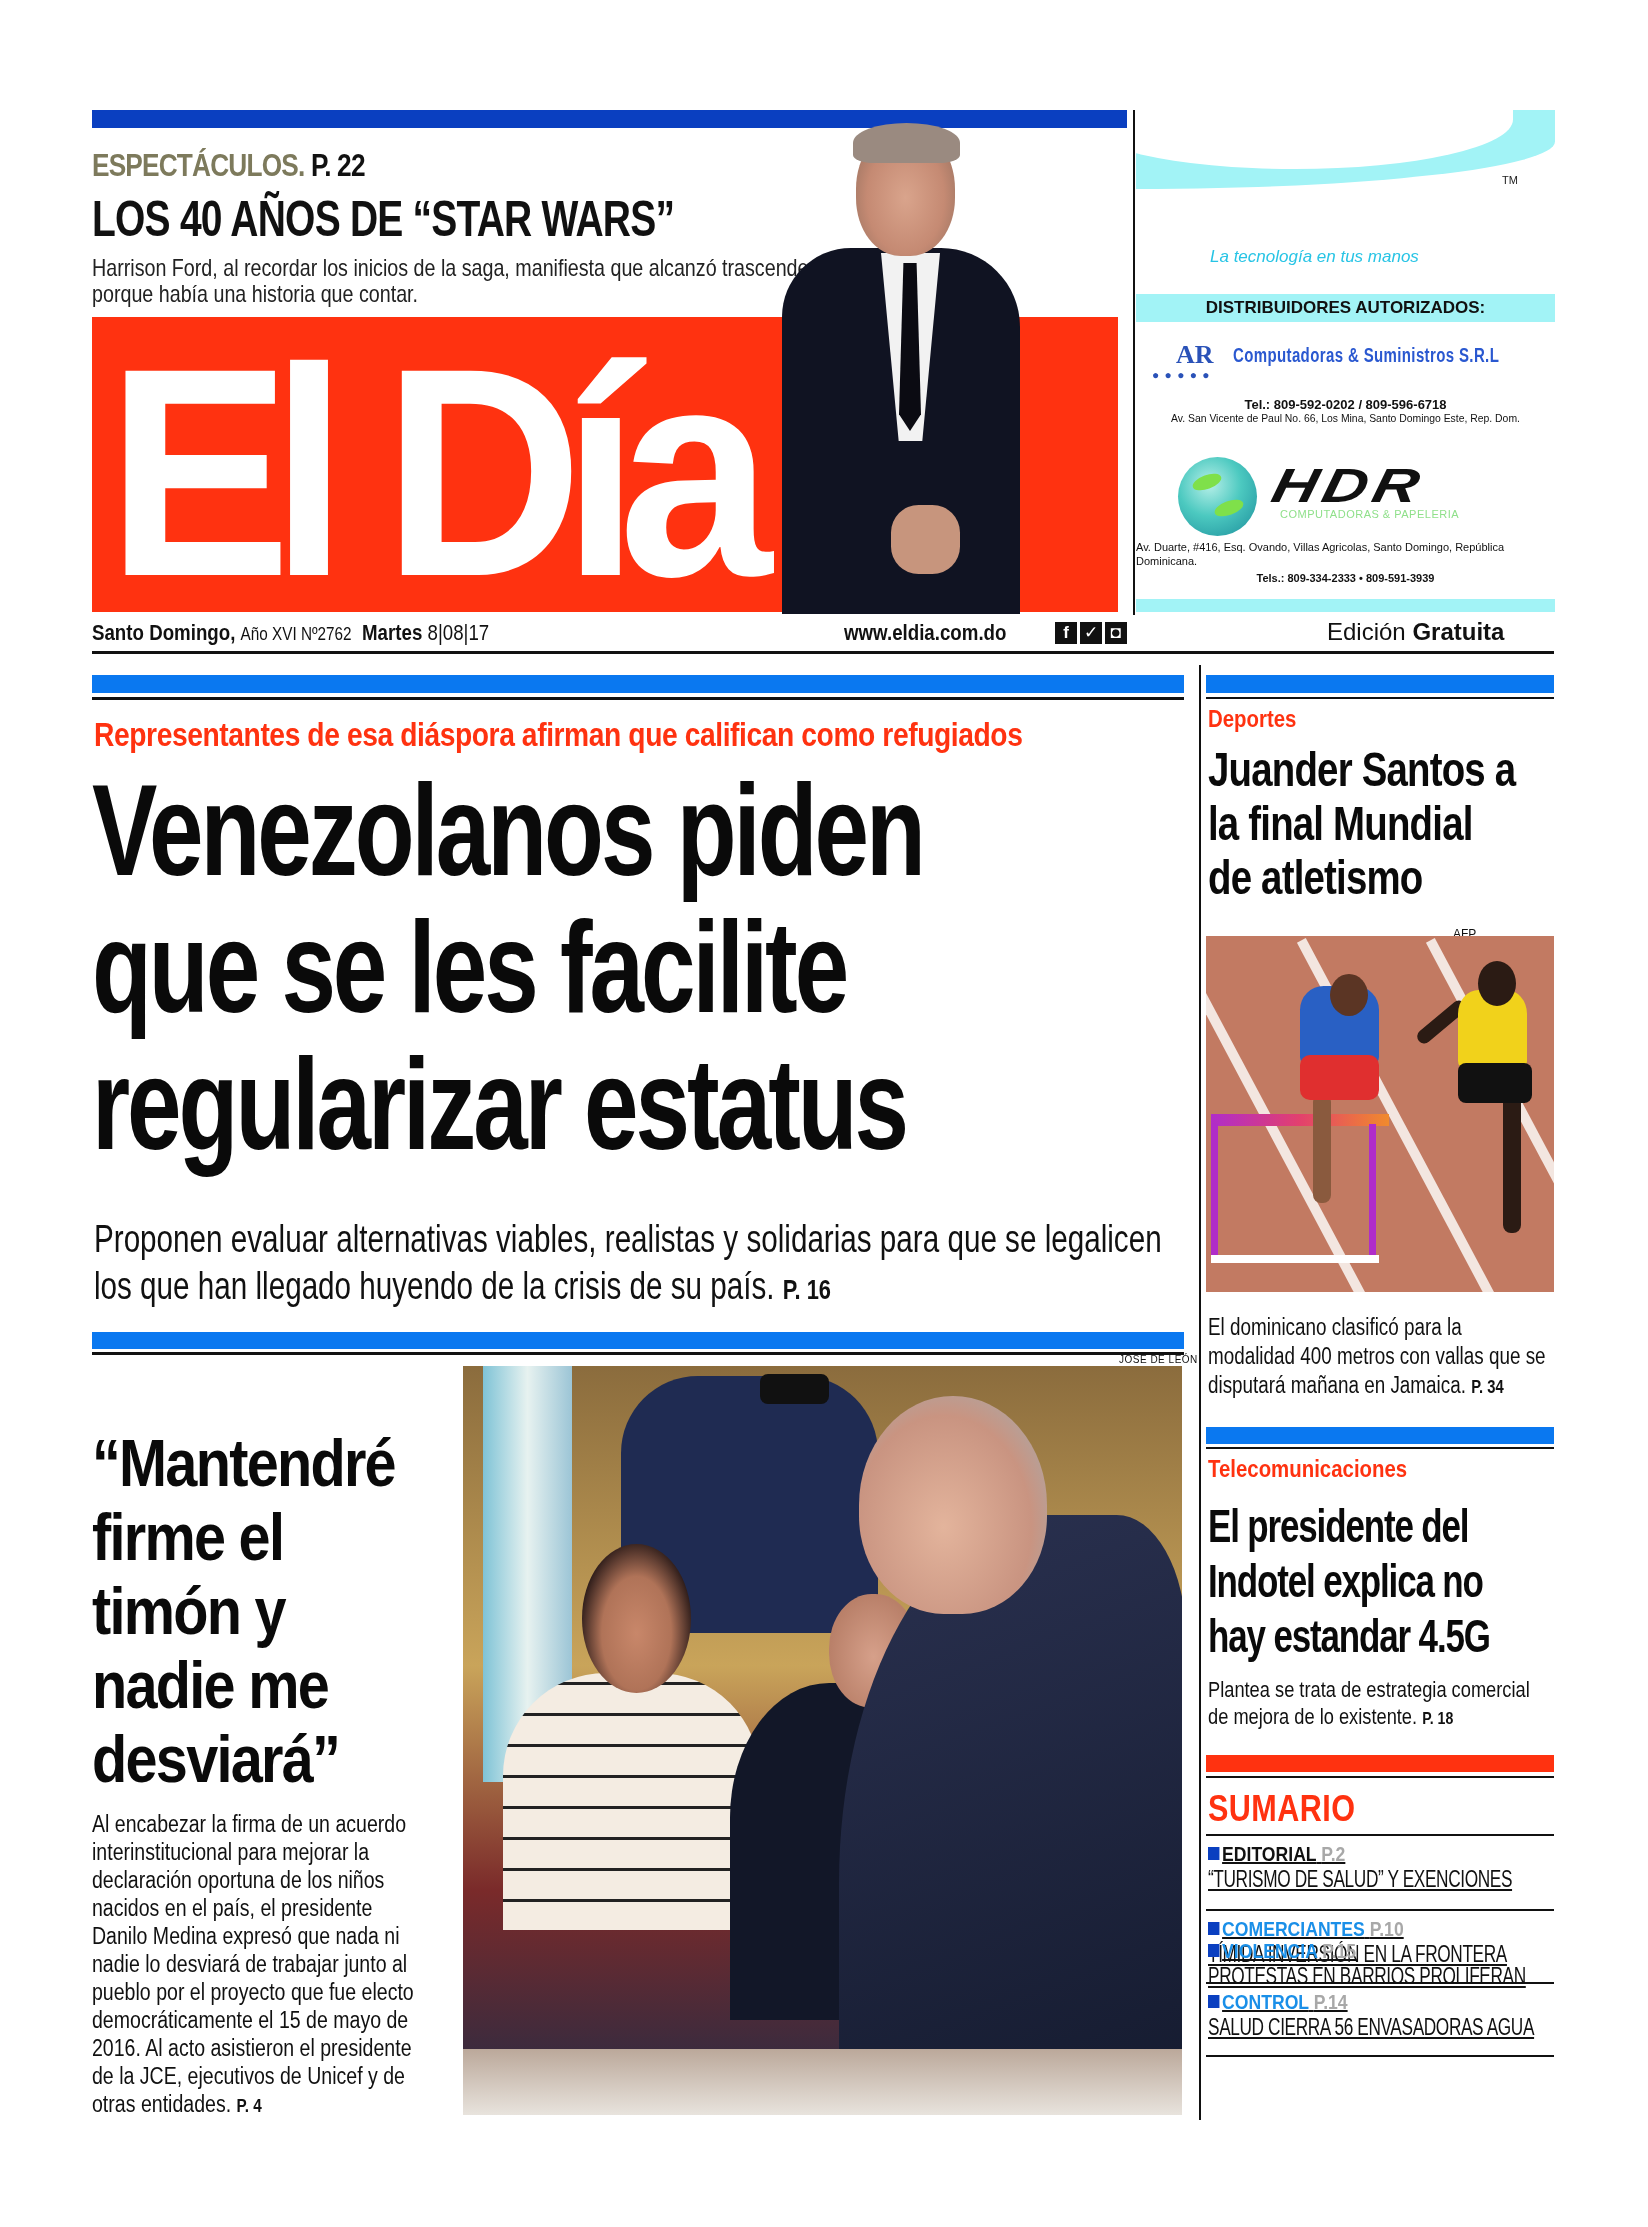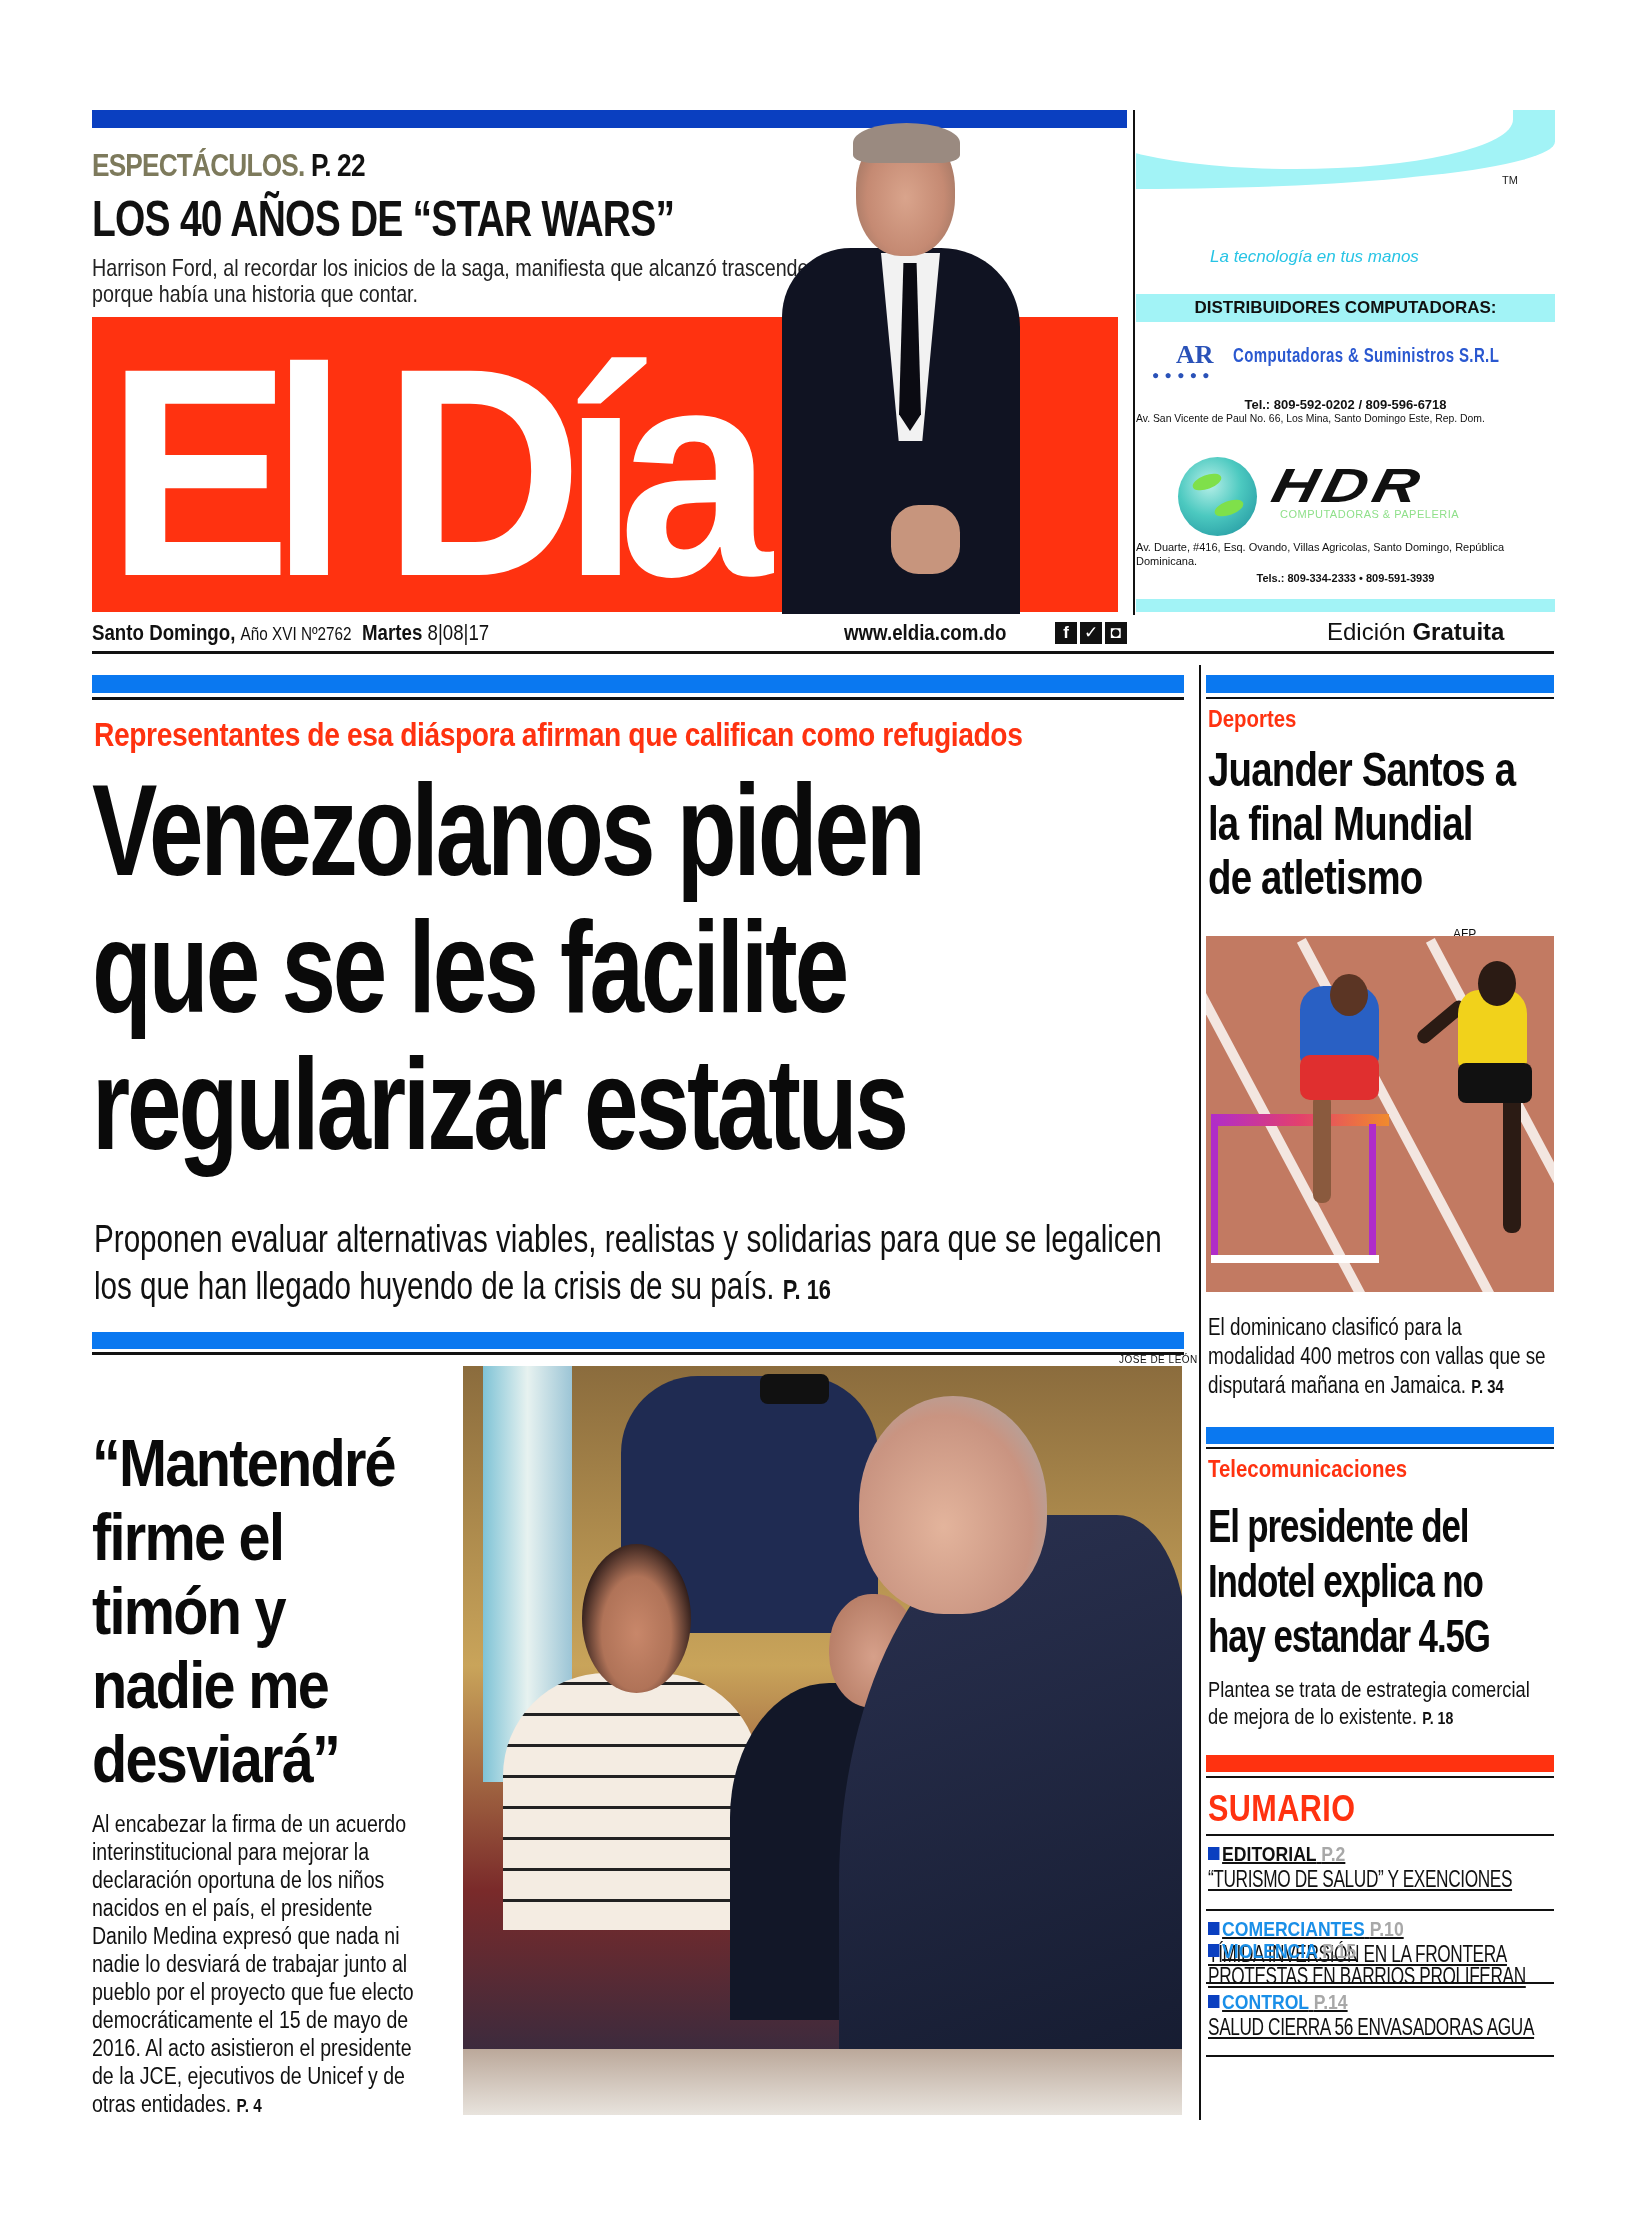--- a/index.html
+++ b/index.html
@@ -36,21 +36,21 @@
   #hanikehs { left: 30px; top: 62px; font-size: 63px; font-weight: bold; color: #111; letter-spacing: 1px; }
   #hanikehs-tm { left: 366px; top: 64px; font-size: 11px; color: #222; }
   #hanikehs-tag { left: 74px; top: 137px; font-size: 17px; font-style: italic; color: #27c4e5; }
   #dist-bar { left: 0; top: 184px; width: 419px; height: 28px; background: #a2f3f6; }
   #dist-label { left: 0; top: 188px; width: 419px; text-align: center; font-size: 17px; font-weight: bold; color: #111; }
   #ar-logo { left: 10px; top: 230px; width: 84px; height: 40px; }
   #ar-logo .t { position:absolute; left: 30px; top: 0; font-family: "Liberation Serif", serif; font-size: 26px; color: #2a52b8; font-weight: bold; }
   #ar-logo .dots { position:absolute; left: 6px; top: 28px; font-size: 12px; color: #2a52b8; letter-spacing: 1px; }
   #ar-name { left: 97px; top: 234px; font-size: 20px; font-weight: bold; color: #2a58d0; transform: scaleX(0.75); transform-origin: left; white-space: nowrap; letter-spacing: 0.5px; }
   #ar-tel { left: 0; top: 287px; width: 419px; text-align: center; font-size: 13px; font-weight: bold; color: #111; }
-  #ar-addr { left: 0; top: 303px; width: 419px; text-align: left; font-size: 10.4px; color: #111; }
+  #ar-addr { left: 0; top: 303px; width: 419px; text-align: center; font-size: 10.4px; color: #111; }
   #hdr-globe { left: 42px; top: 347px; width: 79px; height: 79px; border-radius: 50%; background: radial-gradient(circle at 40% 35%, #b6efe8 0%, #4cc9c0 45%, #1a8c9a 100%); }
   #hdr-globe .s1 { position:absolute; left: 14px; top: 18px; width: 30px; height: 14px; background: #7fe04a; border-radius: 50%; transform: rotate(-20deg); }
   #hdr-globe .s2 { position:absolute; left: 36px; top: 44px; width: 30px; height: 14px; background: #7fe04a; border-radius: 50%; transform: rotate(-20deg); }
   #hdr-name { left: 137px; top: 348px; font-size: 48px; font-weight: bold; font-style: italic; color: #111; letter-spacing: 4px; transform: scaleX(1.3) skewX(-10deg); transform-origin: left; }
   #hdr-sub { left: 144px; top: 398px; font-size: 11px; color: #8fe08a; letter-spacing: 0.5px; }
   #hdr-addr { left: 0; top: 430px; width: 419px; font-size: 11px; line-height: 14px; color: #111; }
   #hdr-tels { left: 0; top: 462px; width: 419px; text-align: center; font-size: 11px; font-weight: bold; color: #111; }
   #ad-bottom { left: 0; top: 489px; width: 419px; height: 13px; background: #a2f3f6; }
 
   
@@ -159,21 +159,21 @@
   <div class="hair"></div>
   <div class="hands"></div>
 </div>
 
 <div class="abs" id="ad">
   <div class="abs" id="ad-swoosh"></div>
   <div class="abs" id="ad-swoosh2"></div>
   <div class="abs" id="hanikehs-tm">TM</div>
   <div class="abs" id="hanikehs-tag">La tecnología en tus manos</div>
   <div class="abs" id="dist-bar"></div>
-  <div class="abs" id="dist-label">DISTRIBUIDORES COMPUTADORAS:</div>
+  <div class="abs" id="dist-label">DISTRIBUIDORES AUTORIZADOS:</div>
 
   <div class="abs" id="ar-logo">
     <span class="t">AR</span>
     <span class="dots">● ● ● ● ●</span>
   </div>
   <div class="abs" id="ar-name">Computadoras &amp; Suministros S.R.L</div>
   <div class="abs" id="ar-tel">Tel.: 809-592-0202 / 809-596-6718</div>
   <div class="abs" id="ar-addr">Av. San Vicente de Paul No. 66, Los Mina, Santo Domingo Este, Rep. Dom.</div>
 
   <div class="abs" id="hdr-globe">

